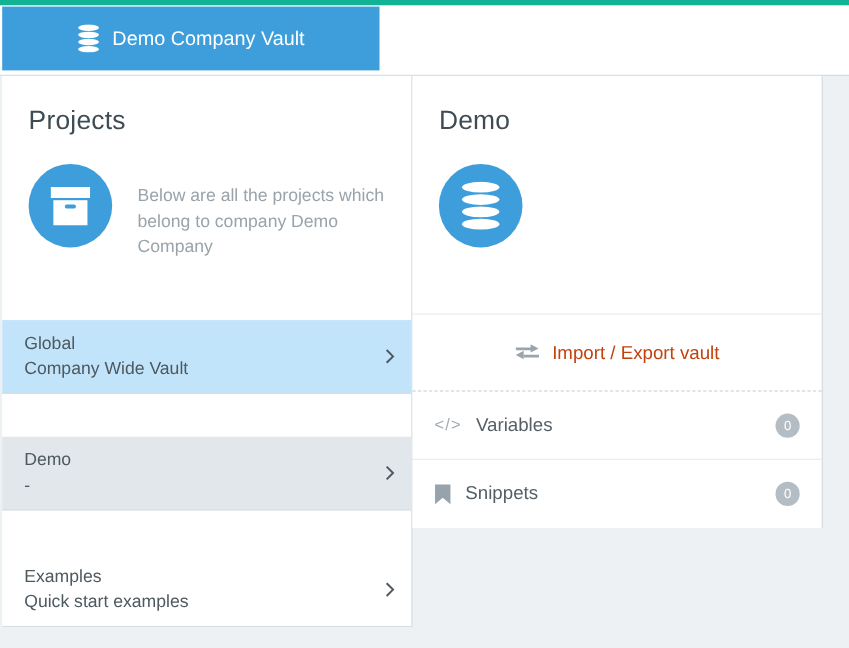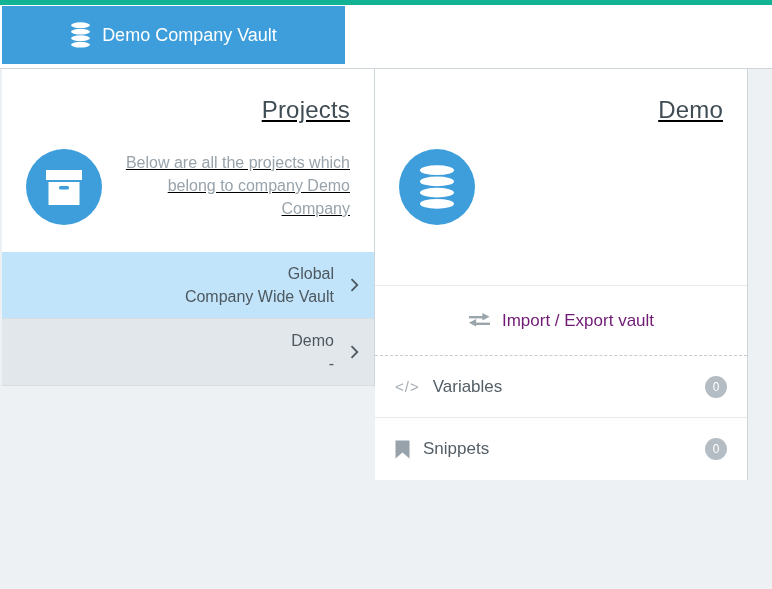--- a/index.html
+++ b/index.html
@@ -2,21 +2,21 @@
 <html><head>
 <meta charset="utf-8">
 <style>
   * { margin: 0; padding: 0; box-sizing: border-box; }
   html, body {
     width: 772px; height: 589px;
     font-family: "Liberation Sans", "DejaVu Sans", sans-serif;
     background: #edf1f4;
     overflow: hidden;
   }
-  .app { width: 772px; height: 589px; position: relative; text-align: right; }
+  .app { width: 772px; height: 589px; position: relative; }
 
   
   .top-accent { height: 5px; width: 100%; background: #12b294; }
 
   
   .header {
     height: 64px; background: #ffffff;
     border-bottom: 1px solid #cfd6da;
     position: relative;
   }
@@ -33,61 +33,61 @@
   
   .content { position: relative; height: 519px; background: #edf1f4; }
 
   .card {
     position: absolute; top: 0; background: #ffffff;
     border-right: 1px solid #cfd6da;
   }
   .card-left  { left: 2px;   width: 373px; }
   .card-right { left: 375px; width: 373px; }
 
-  .panel-head { padding: 27px 24px 0 24px; text-decoration: underline; }
+  .panel-head { padding: 27px 24px 0 24px; }
   .card-left  .panel-head { height: 183px; }
   .card-right .panel-head { height: 217px; border-bottom: 1px solid #e6eaec; }
 
   .panel-title {
     font-size: 24px; font-weight: 400; color: #3f4c54; letter-spacing: 0.2px;
   }
   .panel-intro { display: flex; margin-top: 25px; gap: 23px; }
   .circle-icon {
     width: 76px; height: 76px; border-radius: 50%;
     background: #3d9edb; flex: 0 0 76px;
     display: flex; align-items: center; justify-content: center;
   }
   .panel-desc {
     font-size: 16px; line-height: 23px; color: #98a3ab;
-    padding-top: 2px; max-width: 238px;
+    padding-top: 2px; max-width: 238px; margin-top: 16px;
   }
 
   
   .project-item {
     height: 67px; padding: 10px 40px 10px 20px;
     position: relative; cursor: pointer;
     border-bottom: 1px solid #d7dde1;
-    display: flex; flex-direction: column; justify-content: center;
+    display: flex; flex-direction: column; justify-content: center; margin-top: 39px;
   }
   .project-item.selected { background: #c2e4fa; }
   .project-item.alt      { background: #e2e7ec; }
   .project-item .p-title, .project-item .p-sub {
     font-size: 16px; line-height: 23px; color: #4d585f;
   }
   .chevron {
     position: absolute; right: 15px; top: 50%; margin-top: -7px;
     display: inline-flex;
   }
 
   
   .import-row {
     height: 70px; display: flex; align-items: center; justify-content: center;
     gap: 11px; cursor: pointer;
     border-bottom: 1px dashed #c6ccd1;
-    font-size: 17px; color: #701a75;
+    font-size: 17px; color: #c2410c;
   }
   .asset-row {
     height: 62px; display: flex; align-items: center;
     padding: 0 20px; cursor: pointer;
     font-size: 17px; color: #535e66;
   }
   .asset-row.snippets { border-bottom: 1px solid #e6eaec; }
   .asset-row .row-label { margin-left: 13px; }
   .code-glyph {
     font-size: 15px; color: #a3abb2; letter-spacing: 1px;
@@ -150,20 +150,29 @@
       <div class="project-item alt">
         <div class="p-title">Demo</div>
         <div class="p-sub">-</div>
         <span class="chevron">
           <svg width="9" height="14" viewBox="0 0 9 14">
               <path d="M1.5 1.2 L7.3 7 L1.5 12.8" stroke="#4d585f" stroke-width="1.8" fill="none"></path>
             </svg>
         </span>
       </div>
 
+      <div class="project-item">
+        <div class="p-title">Examples</div>
+        <div class="p-sub">Quick start examples</div>
+        <span class="chevron">
+          <svg width="9" height="14" viewBox="0 0 9 14">
+              <path d="M1.5 1.2 L7.3 7 L1.5 12.8" stroke="#4d585f" stroke-width="1.8" fill="none"></path>
+            </svg>
+        </span>
+      </div>
     </div>
 
     <div class="card card-right">
       <div class="panel-head">
         <div class="panel-title">Demo</div>
         <div class="panel-intro">
           <div class="circle-icon">
             <svg width="36" height="44" viewBox="0 0 36 44">
               <ellipse cx="18" cy="5.2" rx="17" ry="4.9" fill="#ffffff"></ellipse>
               <ellipse cx="18" cy="16.4" rx="17" ry="4.9" fill="#ffffff"></ellipse>

